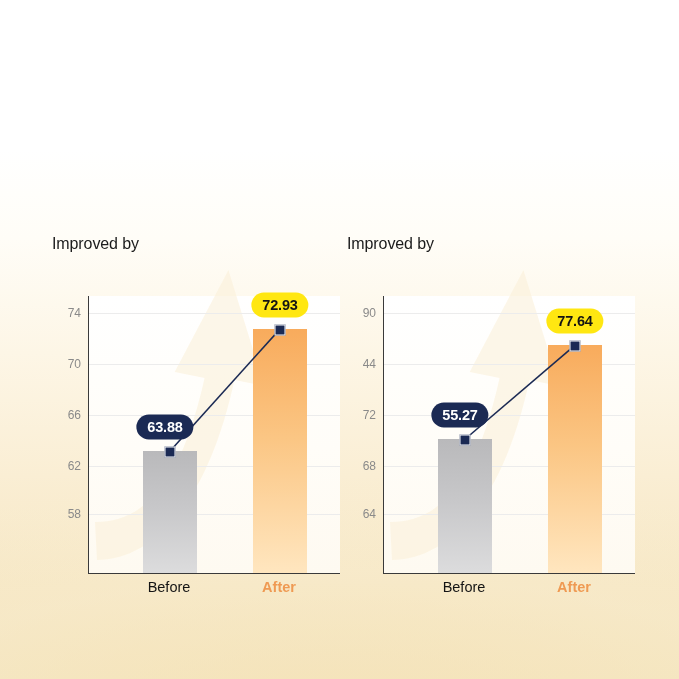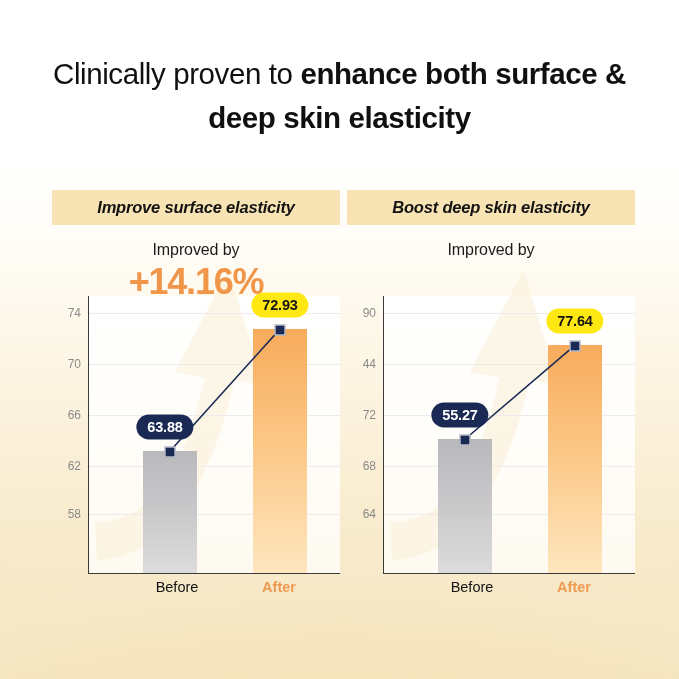--- a/index.html
+++ b/index.html
@@ -50,21 +50,21 @@
     height:35px;
     background:#f7e3b3;
     display:flex;align-items:center;justify-content:center;
   }
   .band-text{
     font-style:italic;font-weight:600;font-size:16.5px;
     color:#131313;letter-spacing:-0.2px;
   }
 
   .improved-wrap{
-    position:absolute;left:0;right:0;top:50px;text-align:center;
+    position:absolute;left:0;right:0;top:44px;
     z-index:6;
   }
   .improved-label{
     font-size:16px;font-weight:400;color:#1b1b1b;line-height:20px;
     letter-spacing:-0.1px;
   }
   .improved-value{
     font-size:36px;font-weight:700;color:#f0964a;line-height:40px;
     letter-spacing:-1.2px;margin-top:2px;
   }
@@ -120,40 +120,33 @@
   .pill.navy{background:#1b2a54;color:#ffffff;}
   .pill.yellow{background:#ffe711;color:#141414;}
 
   .xlabels{
     position:absolute;left:36px;right:0;bottom:0;height:24px;
   }
   .xlabel{
     position:absolute;transform:translateX(-50%);
     font-size:14.5px;white-space:nowrap;top:2px;
   }
-  .xlabel.before{color:#141414;font-weight:400;margin-left:8px;}
+  .xlabel.before{color:#141414;font-weight:400;}
   .xlabel.after{color:#ef9a53;font-weight:600;}
 </style>
 </head>
 <body>
 
 <div class="canvas">
 
-  <div class="headline">
-    <span class="light">Clinically proven to </span><span class="strong">enhance both surface &amp; deep skin elasticity</span>
-  </div>
 
   <div class="panel left">
-    <div class="band">
-      <span class="band-text">Improve surface elasticity</span>
-    </div>
 
     <div class="improved-wrap">
       <div class="improved-label">Improved by</div>
-      <div class="improved-value">+14.16%</div>
     </div>
 
     <div class="chart">
       <div class="plot">
 
         <div class="watermark">
           <svg width="100%" height="100%" viewBox="0 0 252 330" preserveAspectRatio="none">
             <path d="M8 300 C 60 300, 118 250, 146 120 L 176 126 L 140 10 L 86 112 L 116 118 C 92 226, 54 262, 6 262 Z" fill="#fbf0d8"></path>
           </svg>
         </div>
@@ -185,23 +178,20 @@
       </div>
 
       <div class="xlabels">
         <div class="xlabel before" style="left:81px">Before</div>
         <div class="xlabel after" style="left:191px">After</div>
       </div>
     </div>
   </div>
 
   <div class="panel right">
-    <div class="band">
-      <span class="band-text">Boost deep skin elasticity</span>
-    </div>
 
     <div class="improved-wrap">
       <div class="improved-label">Improved by</div>
     </div>
 
     <div class="chart">
       <div class="plot">
 
         <div class="watermark">
           <svg width="100%" height="100%" viewBox="0 0 252 330" preserveAspectRatio="none">

